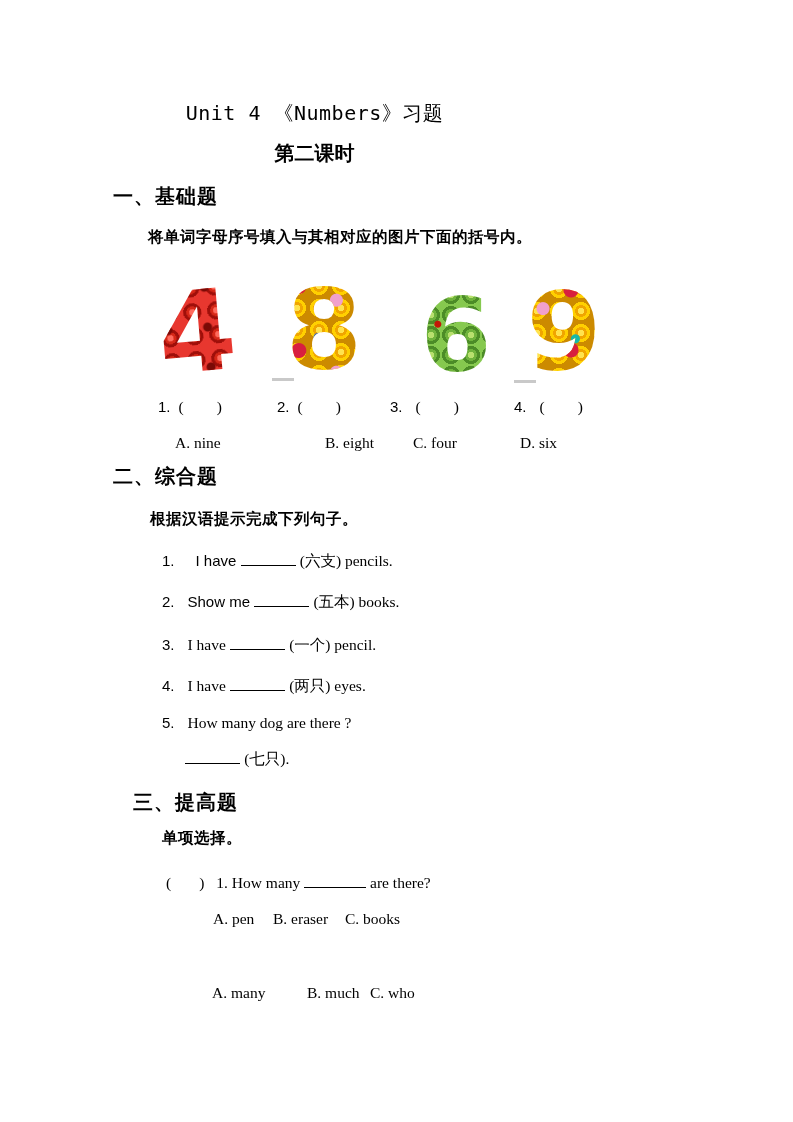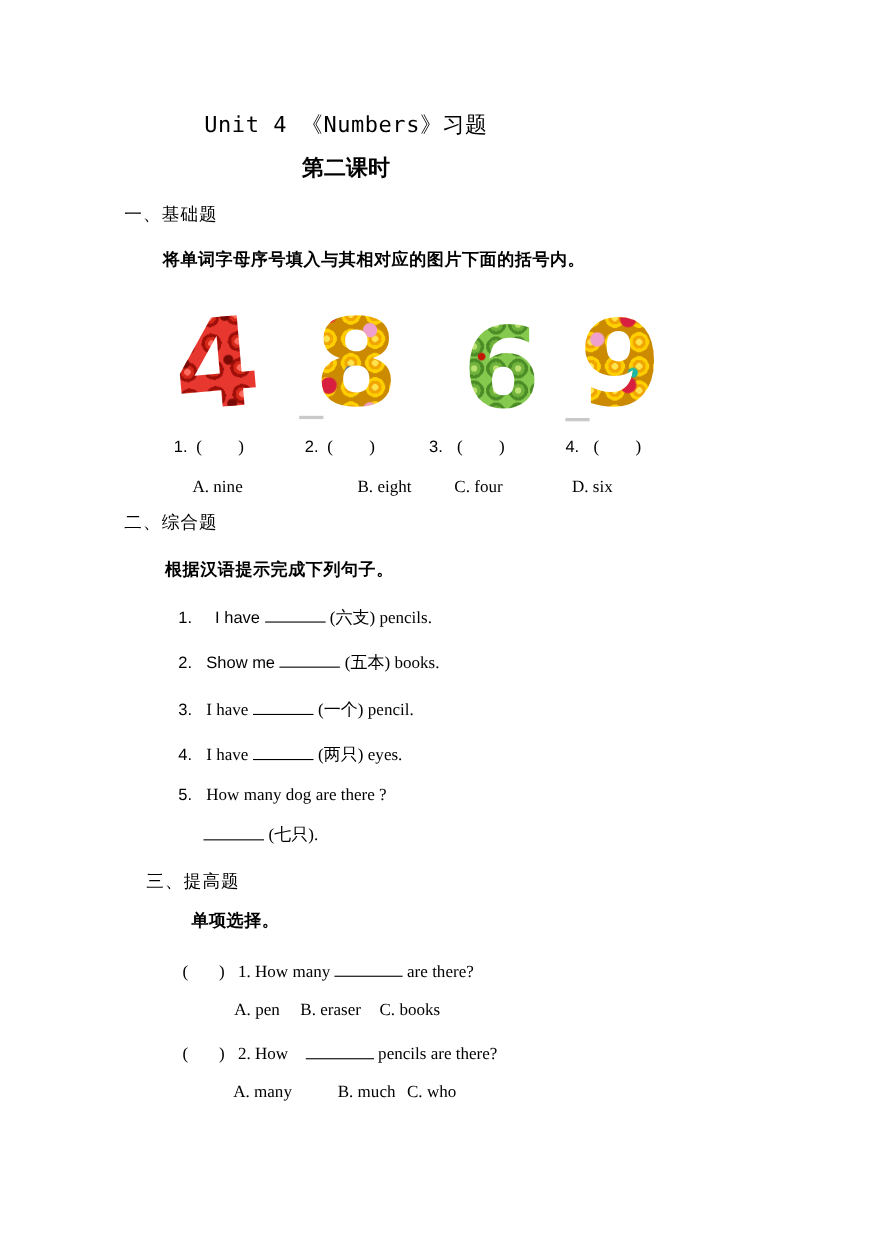--- a/index.html
+++ b/index.html
@@ -9,21 +9,21 @@
     width:793px; height:1122px;
     background:#ffffff;
     color:#000;
     font-family:"Liberation Sans","DejaVu Sans",sans-serif;
     overflow:hidden;
   }
   .line { position:absolute; white-space:nowrap; line-height:20px; font-size:15px; }
   .center { left:0; width:629px; text-align:center; }
   .title-line { font-size:20px; font-family:"DejaVu Sans Mono","Liberation Mono",monospace; font-weight:500; letter-spacing:0.5px; }
   .subtitle-line { font-size:20px; font-weight:bold; }
-  .heading { font-size:16px; font-weight:normal; letter-spacing:1px; }
+  .heading { font-size:20px; font-weight:bold; letter-spacing:1px; }
   .instr { font-size:15.5px; font-weight:bold; letter-spacing:0.5px; }
   .sans  { font-family:"Liberation Sans","DejaVu Sans",sans-serif; font-size:15px; }
   .serif { font-family:"Liberation Serif","DejaVu Serif",serif; font-size:15.5px; }
   .num { font-size:15px; margin-right:13px; }
   .num-tight { font-size:15px; margin-right:8px; }
   .blank {
     display:inline-block; height:15px; vertical-align:baseline;
     border-bottom:1px solid #000;
   }
   .w55 { width:55px; }
@@ -150,35 +150,29 @@
   </div>
   <div class="line" style="left:162px; top:713px;">
     <span class="num sans">5.</span><span class="serif">How many dog are there ?</span>
   </div>
   <div class="line" style="left:185px; top:749px;">
     <span class="blank w55"></span>
     <span class="serif">(七只).</span>
   </div>
 
   <div class="line heading" style="left:133px; top:792px;">三、提高题</div>
-  <div class="line instr" style="left:174px; top:828px;">单项选择。</div>
+  <div class="line instr" style="left:162px; top:828px;">单项选择。</div>
 
   <div class="line serif" style="left:166px; top:873px;">
     <span>(</span><span class="parengap3"></span><span>)</span><span class="gap12"></span><span>1.</span>
     <span>How many</span>
     <span class="blank w62"></span>
     <span>are there?</span>
   </div>
   <div class="line serif" style="left:213px; top:909px;">A.  pen</div>
   <div class="line serif" style="left:273px; top:909px;">B. eraser</div>
   <div class="line serif" style="left:345px; top:909px;">C. books</div>
 
-  <div class="line serif" style="left:166px; top:948px;">
-    <span>(</span><span class="parengap3"></span><span>)</span><span class="gap12"></span><span>2.</span>
-    <span>How</span><span class="gap12"></span>
-    <span class="blank w62"></span>
-    <span>pencils are there?</span>
-  </div>
   <div class="line serif" style="left:212px; top:983px;">A.  many</div>
   <div class="line serif" style="left:307px; top:983px;">B. much</div>
   <div class="line serif" style="left:360px; top:983px;margin-left:10px;">C. who</div>
 
 </div>
 
 </body></html>

